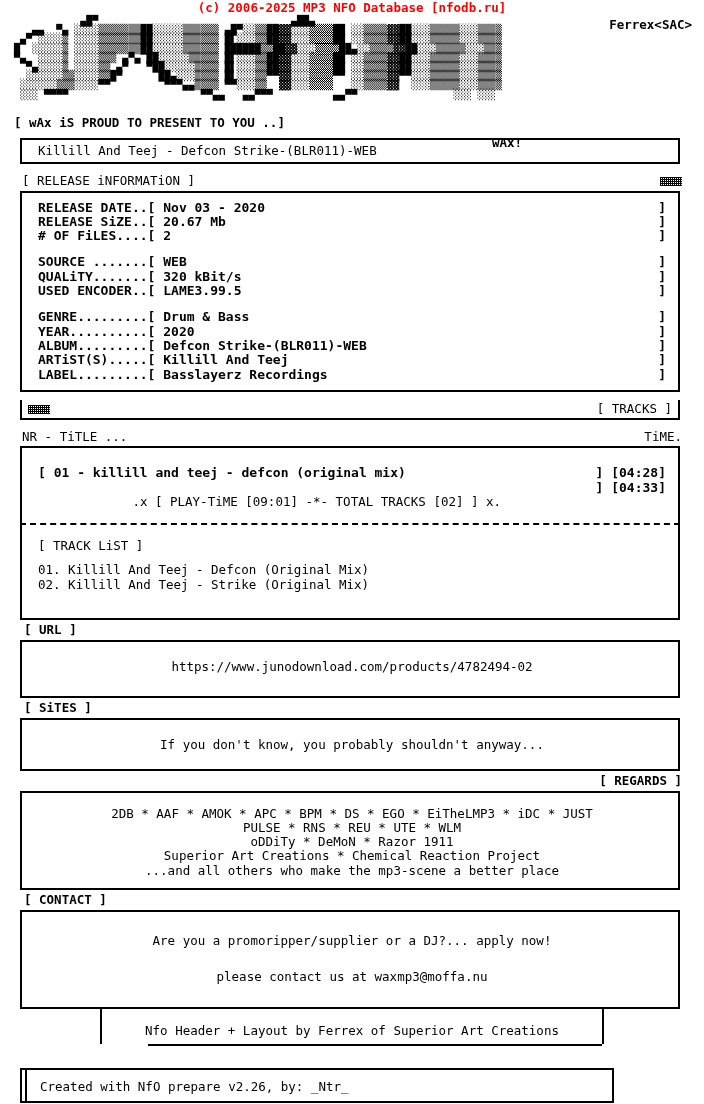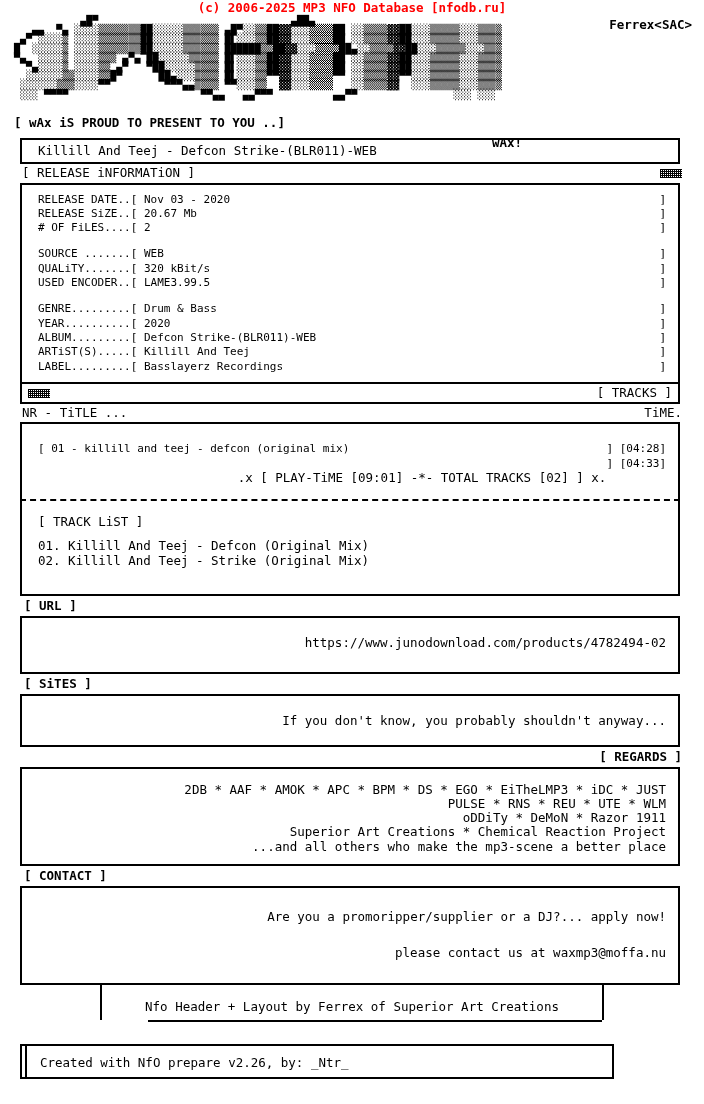--- a/index.html
+++ b/index.html
@@ -128,30 +128,30 @@
     border-radius: 10px;
   }
   .sect-label.right {
     text-align: right;
     padding-right: 22px;
     padding-left: 0;
   }
 
   .kv {
     display: block;
-    font-size: 11px;
+    font-size: 13px;
     line-height: 14.3px;
     white-space: pre;
-    font-weight: normal;
+    font-weight: bold;
   }
   .kv .bracket-right {
     float: right;
   }
 
-  .center { text-align: right; }
+  .center { text-align: center; }
 
   .spacer-4 { height: 4px; }
   .spacer-6 { height: 6px; }
   .spacer-10 { height: 10px; }
   .spacer-12 { height: 12px; }
   .spacer-14 { height: 14px; }
   .spacer-18 { height: 18px; }
   .spacer-22 { height: 22px; }
 
   .dither {
@@ -163,20 +163,21 @@
       repeating-linear-gradient(90deg, #000 0 1px, transparent 1px 2px);
     background-color: #fff;
     vertical-align: middle;
   }
 
   .hdr-row {
     display: flex;
     justify-content: space-between;
     align-items: center;
     padding: 2px 22px 2px 22px;
+    margin-top: 8px;
   }
 
   
   .credit-box {
     margin: 0 auto;
     width: 500px;
     position: relative;
     padding: 11px 0 5px 0;
     text-align: center;
     border-left: 2px solid #000;

